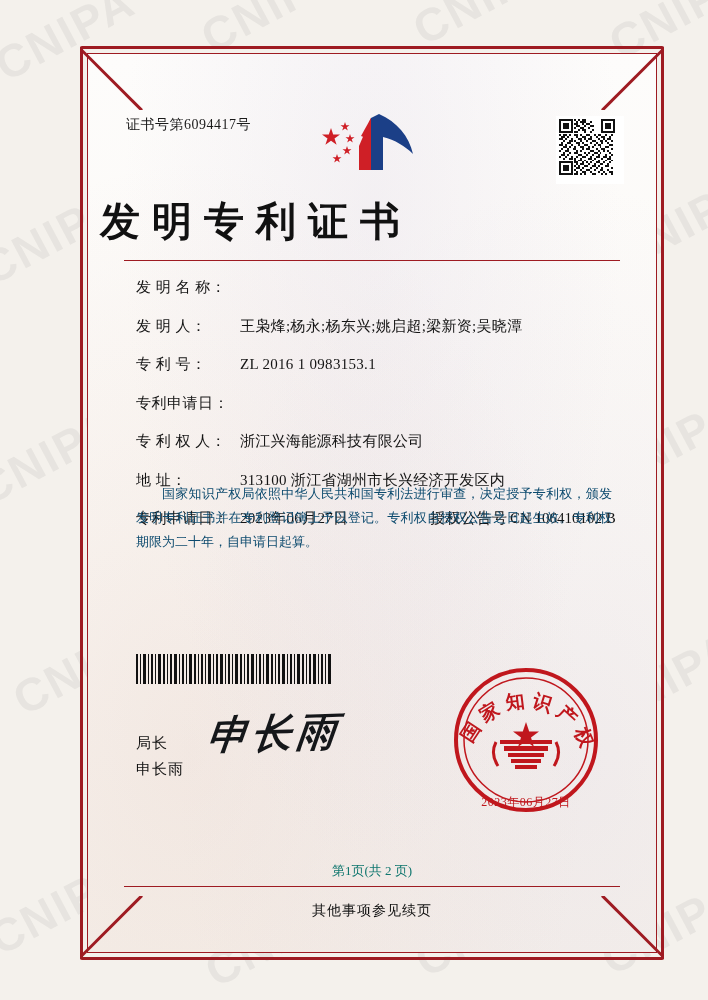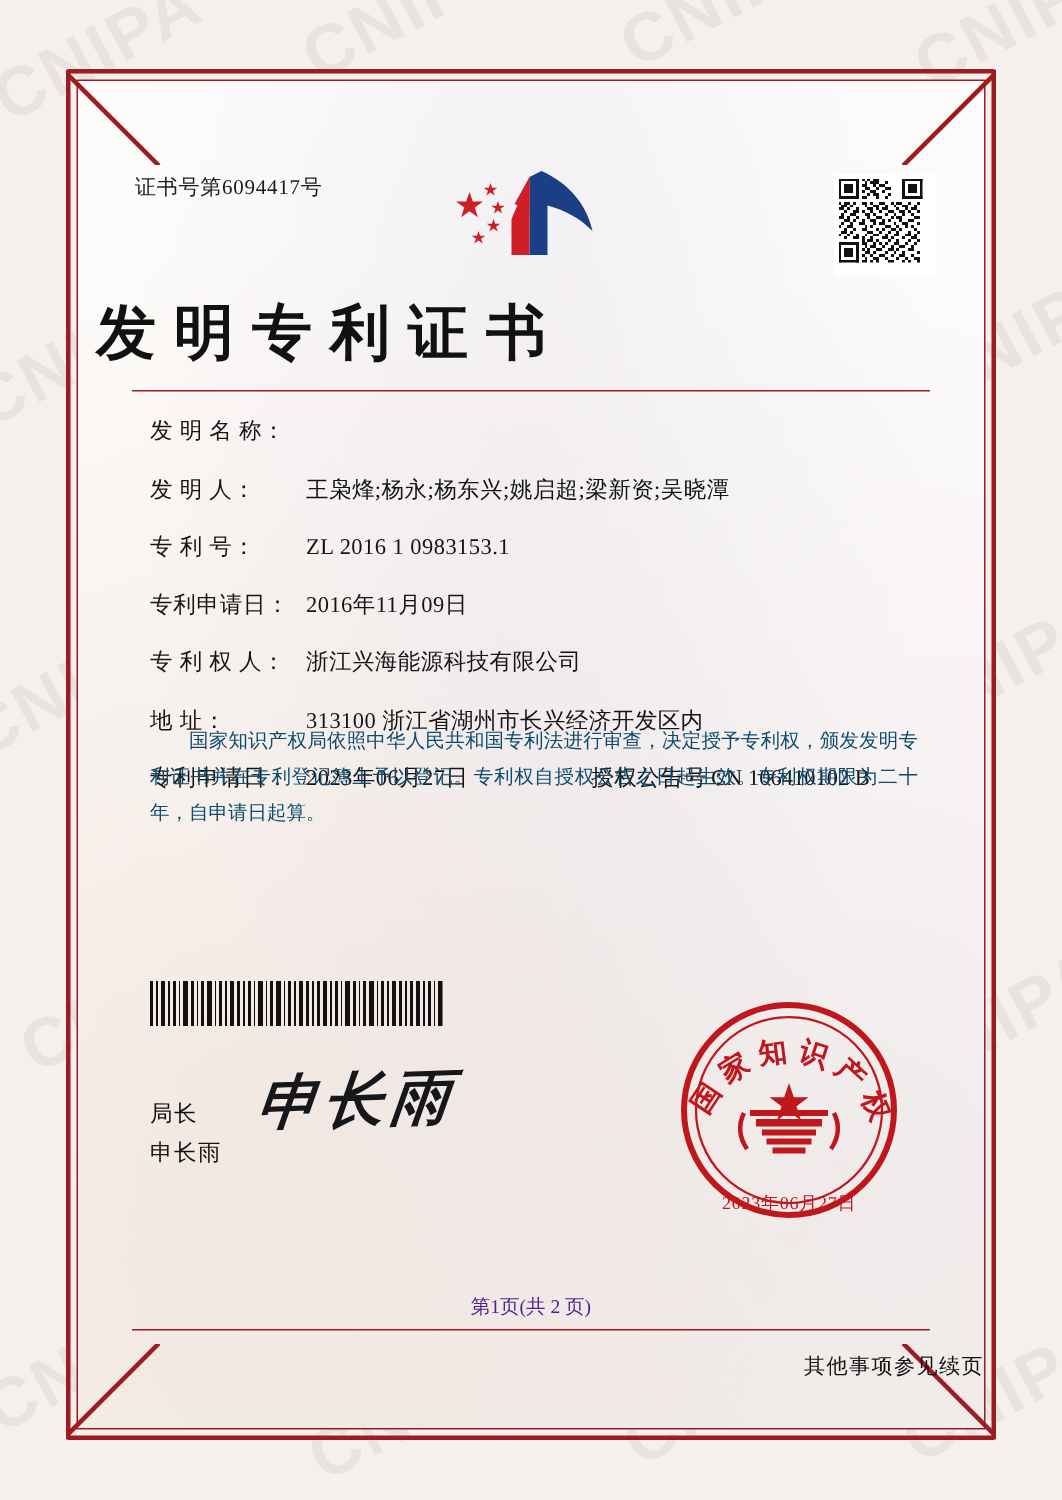--- a/index.html
+++ b/index.html
@@ -31,20 +31,21 @@
     letter-spacing: 2px;
     transform: rotate(-28deg);
     white-space: nowrap;
   }
 
   
   .page {
     position: absolute;
     inset: 0;
     z-index: 1;
+    margin-left: 36px;
   }
   .border-outer {
     position: absolute;
     left: 44px;
     top: 46px;
     right: 44px;
     bottom: 40px;
     border: 3px solid #9e1b22;
     border-radius: 2px;
   }
@@ -254,35 +255,35 @@
     letter-spacing: 0.5px;
   }
 
   .page-no {
     position: absolute;
     left: 0;
     width: 100%;
     text-align: center;
     top: 808px;
     font-size: 13px;
-    color: #4c1d95;
+    color: #0f766e;
   }
   .hr-foot {
     position: absolute;
     left: 36px;
     right: 36px;
     top: 832px;
     height: 1px;
     background: #9e1b22;
   }
   .foot-note {
     position: absolute;
     left: 0;
     width: 100%;
-    text-align: right;
+    text-align: center;
     top: 848px;
     font-size: 14px;
     letter-spacing: 1px;
     color: #111;
     font-family: Liberation Mono, monospace;
   }
 </style>
 </head>
 <body>
 
@@ -549,21 +550,20 @@
       <div class="field-row">
         <span class="f-label">发 明 人：</span>
         <span class="f-value">王枭烽;杨永;杨东兴;姚启超;梁新资;吴晓潭</span>
       </div>
       <div class="field-row">
         <span class="f-label">专 利 号：</span>
         <span class="f-value">ZL 2016 1 0983153.1</span>
       </div>
       <div class="field-row">
         <span class="f-label">专利申请日：</span>
-        <span class="f-value">2016年11月09日</span>
       </div>
       <div class="field-row">
         <span class="f-label">专 利 权 人：</span>
         <span class="f-value">浙江兴海能源科技有限公司</span>
       </div>
       <div class="field-row">
         <span class="f-label">地 址：</span>
         <span class="f-value">313100 浙江省湖州市长兴经济开发区内</span>
       </div>
       <div class="field-row split">

